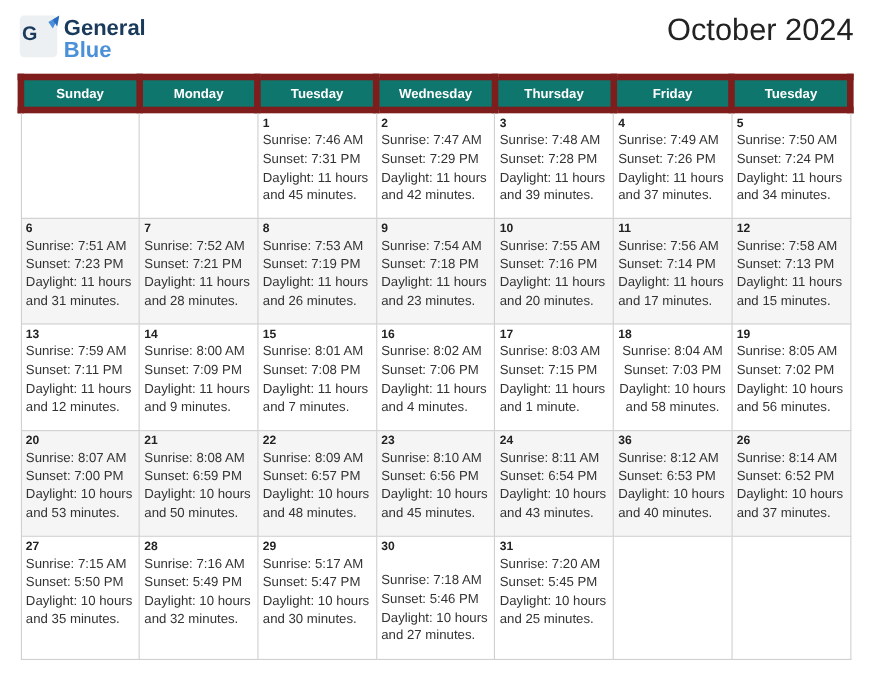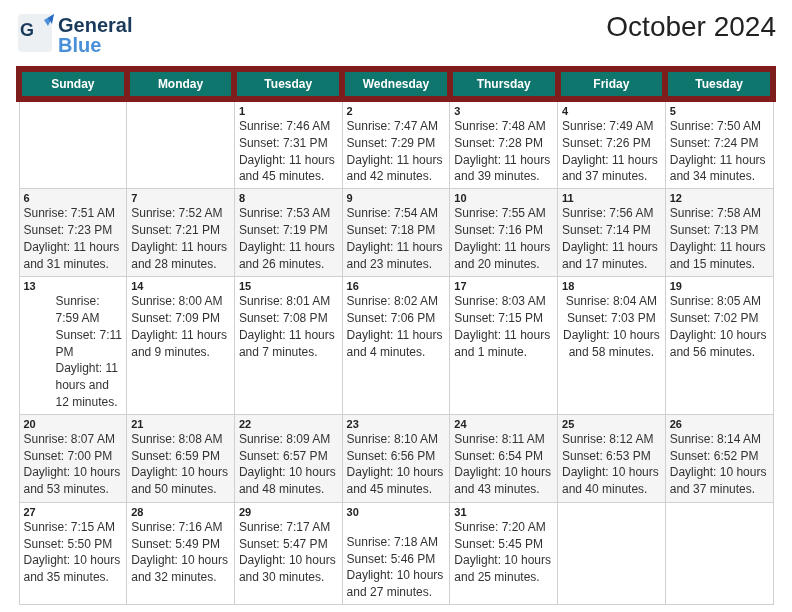--- a/index.html
+++ b/index.html
@@ -221,21 +221,21 @@
           <td>
             <span class="day-number">12</span>
             <div class="day-info" style="white-space: pre-line;">Sunrise: 7:58 AM
 Sunset: 7:13 PM
 Daylight: 11 hours and 15 minutes.</div>
           </td>
         </tr>
         <tr class="row-odd">
           <td>
             <span class="day-number">13</span>
-            <div class="day-info" style="white-space: pre-line; margin-left: 32px;">Sunrise: 7:59 AM
+            <div class="day-info" style="white-space: pre-line;">Sunrise: 7:59 AM
 Sunset: 7:11 PM
 Daylight: 11 hours and 12 minutes.</div>
           </td>
           <td>
             <span class="day-number">14</span>
             <div class="day-info" style="white-space: pre-line;">Sunrise: 8:00 AM
 Sunset: 7:09 PM
 Daylight: 11 hours and 9 minutes.</div>
           </td>
           <td>
@@ -294,21 +294,21 @@
 Sunset: 6:56 PM
 Daylight: 10 hours and 45 minutes.</div>
           </td>
           <td>
             <span class="day-number">24</span>
             <div class="day-info" style="white-space: pre-line;">Sunrise: 8:11 AM
 Sunset: 6:54 PM
 Daylight: 10 hours and 43 minutes.</div>
           </td>
           <td>
-            <span class="day-number">25</span>
+            <span class="day-number">36</span>
             <div class="day-info" style="white-space: pre-line;">Sunrise: 8:12 AM
 Sunset: 6:53 PM
 Daylight: 10 hours and 40 minutes.</div>
           </td>
           <td>
             <span class="day-number">26</span>
             <div class="day-info" style="white-space: pre-line;">Sunrise: 8:14 AM
 Sunset: 6:52 PM
 Daylight: 10 hours and 37 minutes.</div>
           </td>
@@ -321,21 +321,21 @@
 Daylight: 10 hours and 35 minutes.</div>
           </td>
           <td>
             <span class="day-number">28</span>
             <div class="day-info" style="white-space: pre-line;">Sunrise: 7:16 AM
 Sunset: 5:49 PM
 Daylight: 10 hours and 32 minutes.</div>
           </td>
           <td>
             <span class="day-number">29</span>
-            <div class="day-info" style="white-space: pre-line;">Sunrise: 7:17 AM
+            <div class="day-info" style="white-space: pre-line;">Sunrise: 5:17 AM
 Sunset: 5:47 PM
 Daylight: 10 hours and 30 minutes.</div>
           </td>
           <td>
             <span class="day-number">30</span>
             <div class="day-info" style="white-space: pre-line; margin-top: 16px;">Sunrise: 7:18 AM
 Sunset: 5:46 PM
 Daylight: 10 hours and 27 minutes.</div>
           </td>
           <td>

